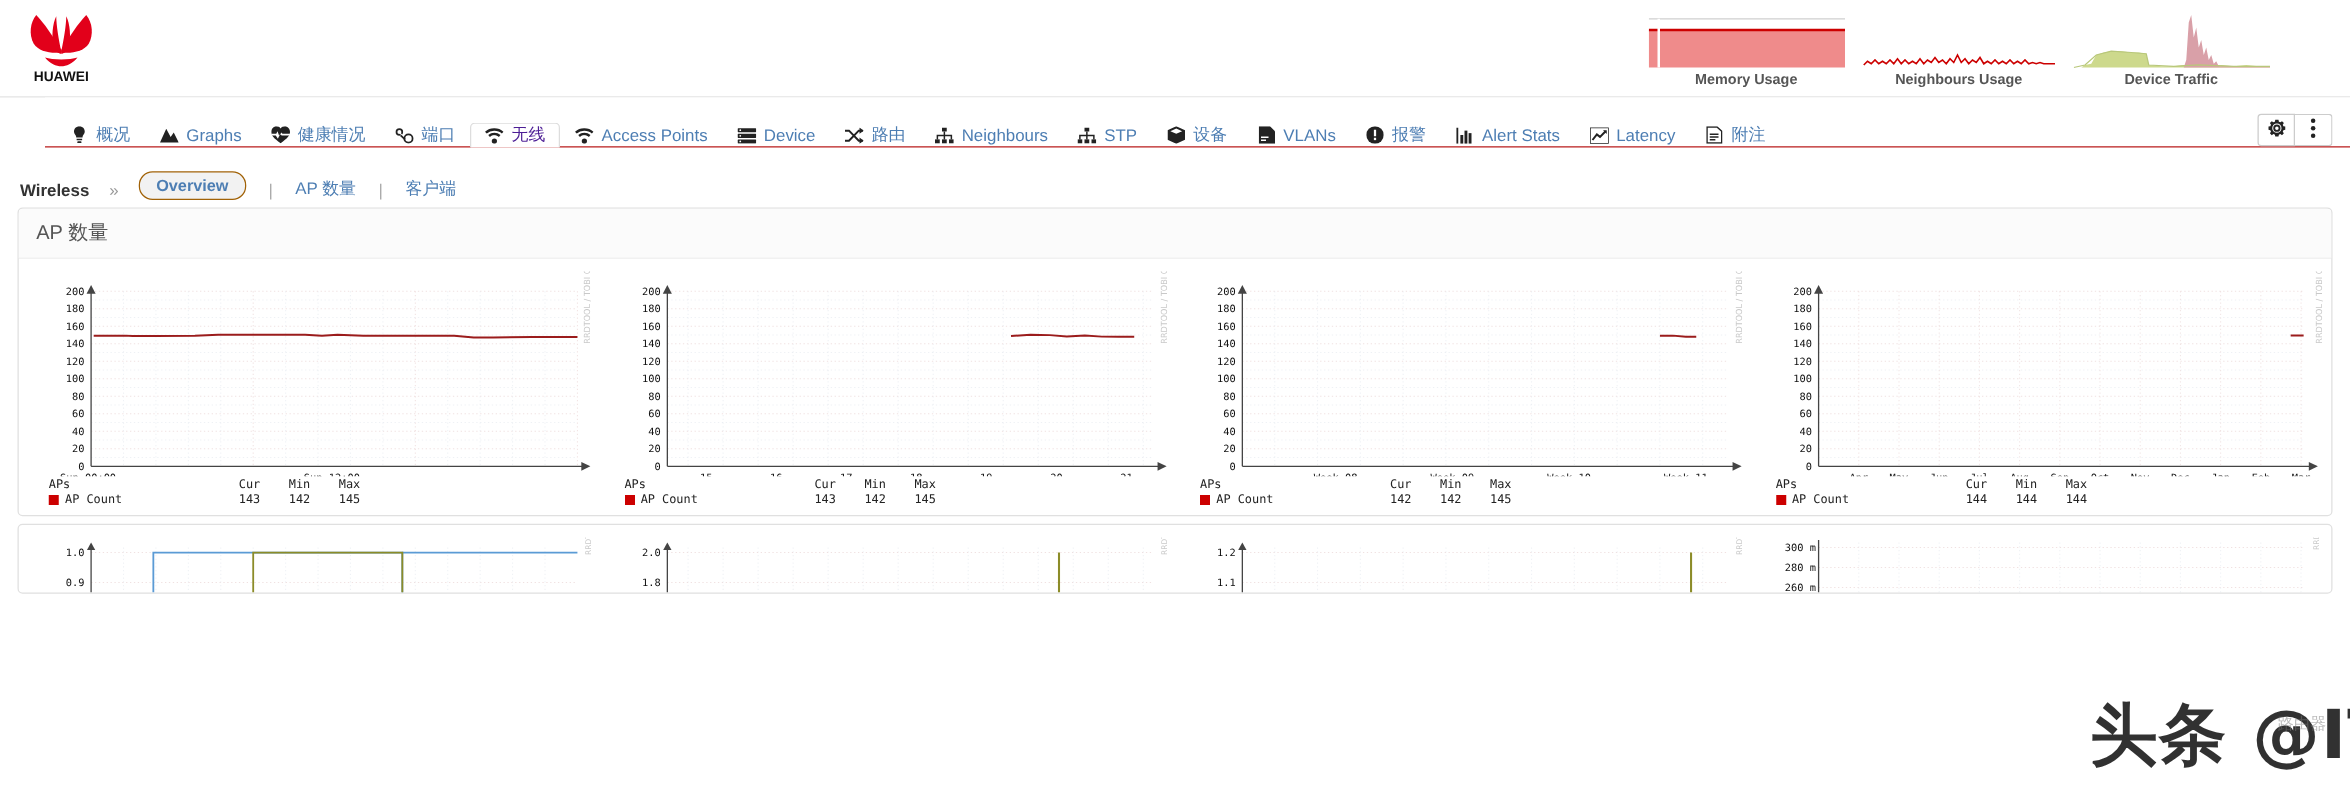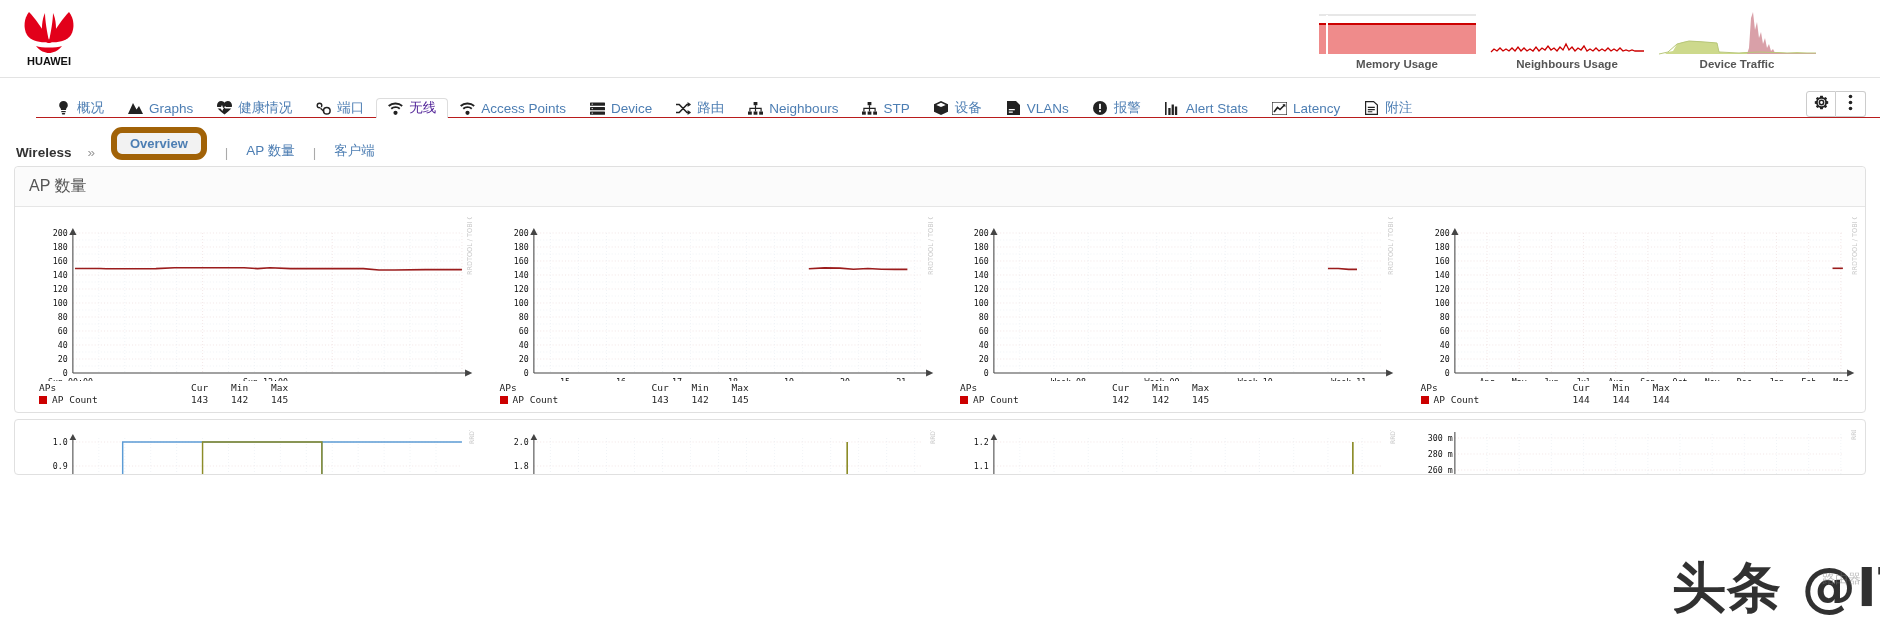--- a/index.html
+++ b/index.html
@@ -137,21 +137,21 @@
     align-items: flex-end;
     padding: 0 16px;
     background: #ffffff;
     font-size: 13.5px;
     gap: 16px;
   }
   .crumb-root { font-weight: bold; color: #333; }
   .crumb-sep { color: #999; }
   .crumb-pill {
     display: inline-block;
-    border: 6px solid #a16207;
+    border: 1px solid #a16207;
     background: #f2f2f2;
     border-radius: 11px;
     padding: 3px 13px;
     color: #4d7eb3;
     font-weight: bold;
     font-size: 13px;
     cursor: pointer;
   }
   .crumb-bar-sep { color: #aaa; margin: 0 2px; }
   .crumb-link { color: #4d7eb3; cursor: pointer; }

